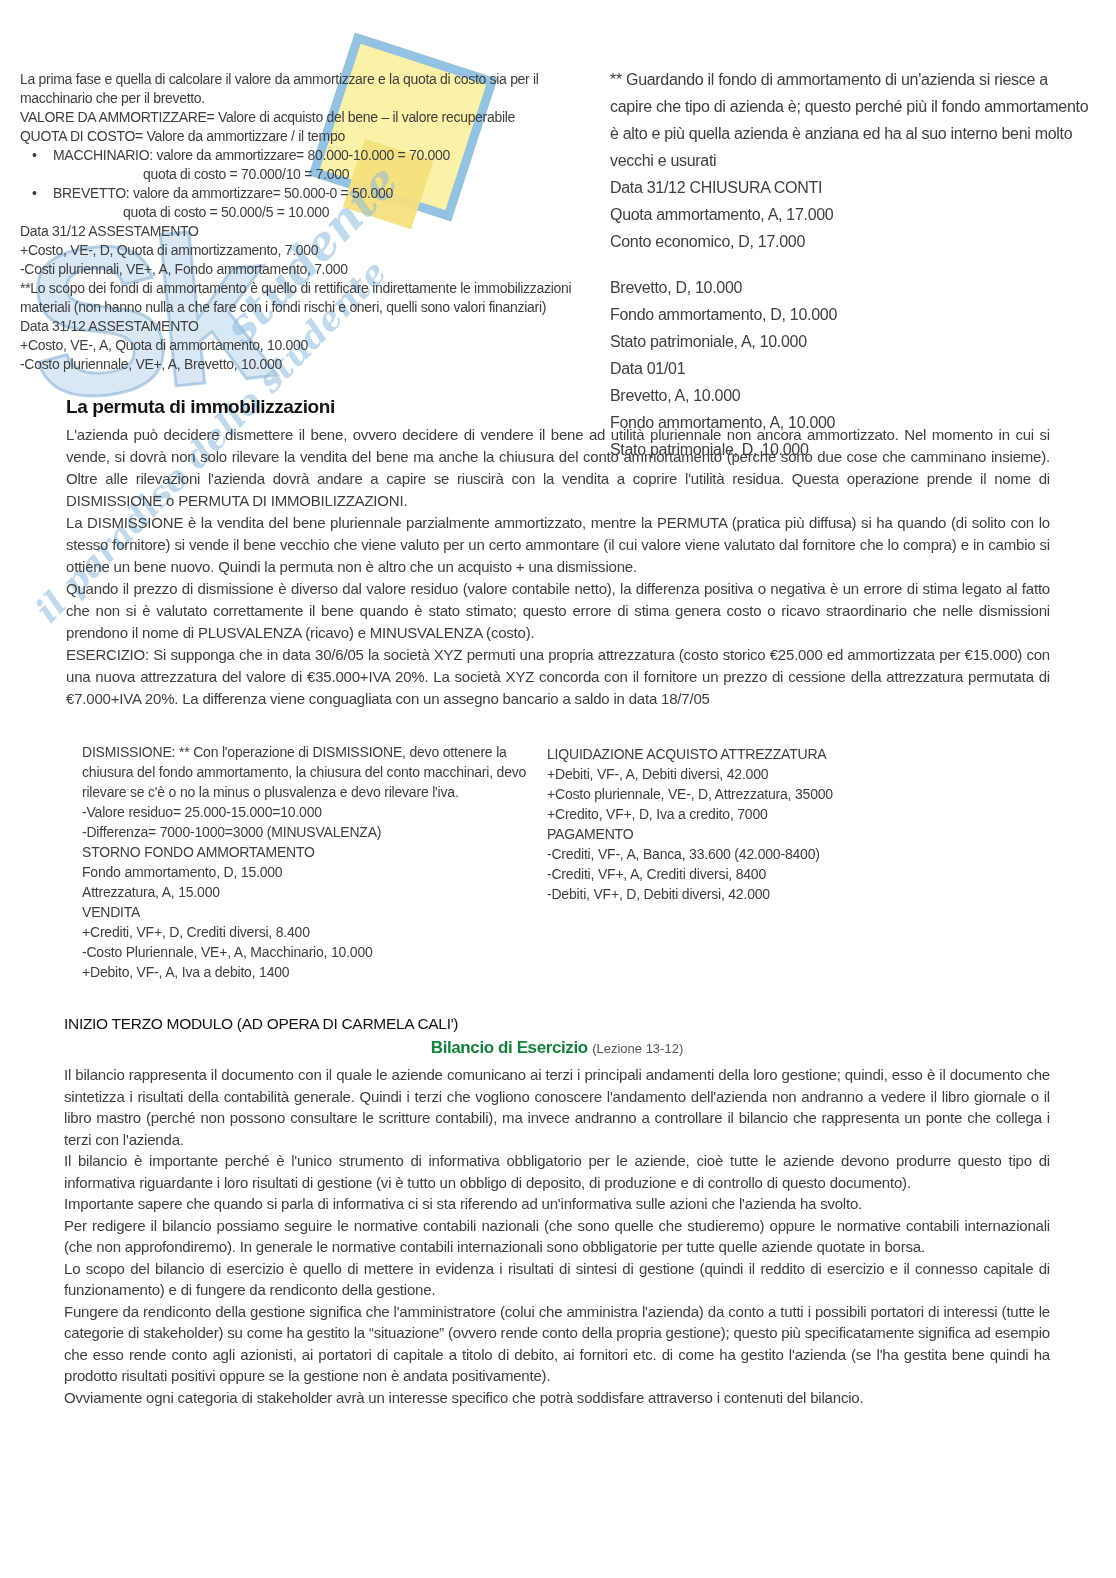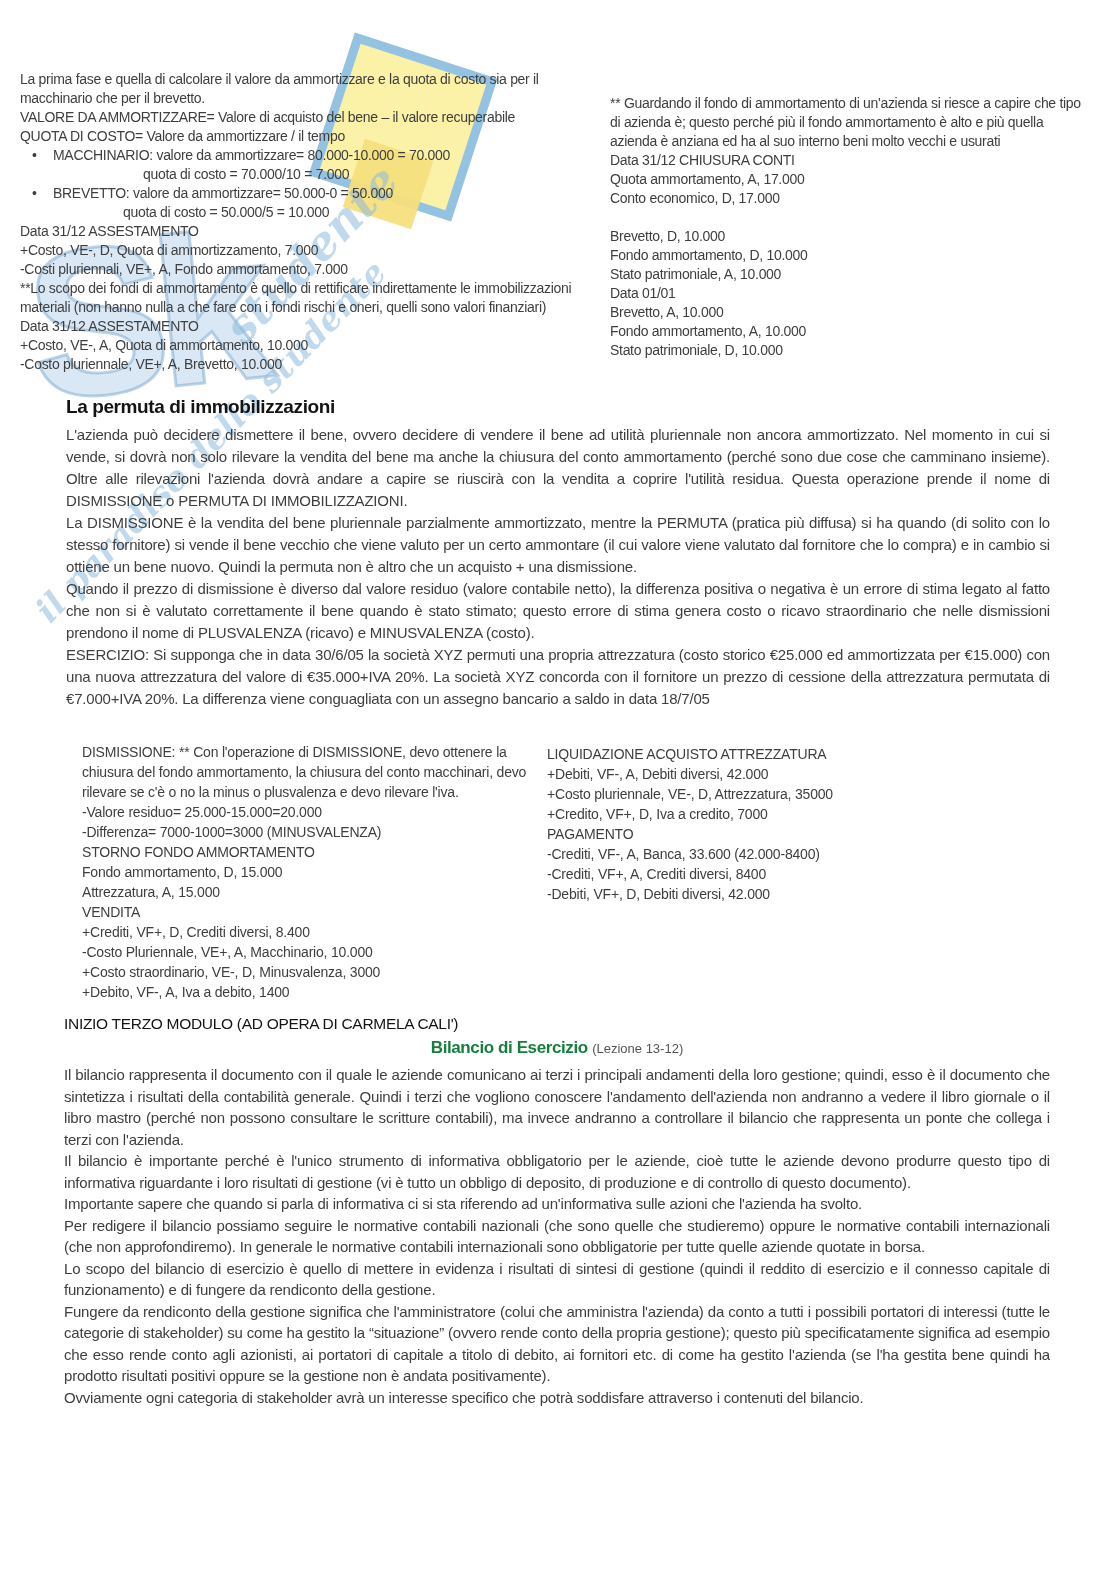--- a/index.html
+++ b/index.html
@@ -31,21 +31,21 @@
     position:absolute;
     font-family:"DejaVu Serif",serif;font-style:italic;font-weight:bold;
     color:rgba(140,185,220,0.55);
     transform-origin:left bottom;
   }
   .wm-s1{left:252px;top:300px;font-size:46px;transform:rotate(-46deg);}
   .wm-s2{left:56px;top:590px;font-size:34px;transform:rotate(-46deg);}
 
   
   .top-left{left:20px;top:70px;width:575px;font-size:14px;line-height:19px;letter-spacing:-0.3px;}
-  .top-right{left:610px;top:66px;width:482px;font-size:14px;line-height:19px;letter-spacing:-0.3px;margin-top:28px;}
+  .top-right{left:610px;top:66px;width:482px;font-size:16px;line-height:27px;letter-spacing:-0.3px;}
   .bullet-row{display:flex;}
   .bullet-dot{width:21px;padding-left:12px;flex:none;}
   .sub1{margin-left:123px;}
   .sub2{margin-left:103px;}
   .gap19{height:19px;}
 
   
   .permuta{left:66px;top:396px;width:984px;}
   .permuta h2{margin:0 0 6px 0;font-size:19px;line-height:22px;color:#141414;letter-spacing:-0.4px;}
   .permuta p{font-size:15px;line-height:22px;letter-spacing:-0.2px;text-align:justify;}
@@ -116,29 +116,28 @@
   <div class="layer permuta">
     <h2>La permuta di immobilizzazioni</h2>
     <p>L'azienda può decidere dismettere il bene, ovvero decidere di vendere il bene ad utilità pluriennale non ancora ammortizzato. Nel momento in cui si vende, si dovrà non solo rilevare la vendita del bene ma anche la chiusura del conto ammortamento (perché sono due cose che camminano insieme). Oltre alle rilevazioni l'azienda dovrà andare a capire se riuscirà con la vendita a coprire l'utilità residua. Questa operazione prende il nome di DISMISSIONE o PERMUTA DI IMMOBILIZZAZIONI.</p>
     <p>La DISMISSIONE è la vendita del bene pluriennale parzialmente ammortizzato, mentre la PERMUTA (pratica più diffusa) si ha quando (di solito con lo stesso fornitore) si vende il bene vecchio che viene valuto per un certo ammontare (il cui valore viene valutato dal fornitore che lo compra) e in cambio si ottiene un bene nuovo. Quindi la permuta non è altro che un acquisto + una dismissione.</p>
     <p>Quando il prezzo di dismissione è diverso dal valore residuo (valore contabile netto), la differenza positiva o negativa è un errore di stima legato al fatto che non si è valutato correttamente il bene quando è stato stimato; questo errore di stima genera costo o ricavo straordinario che nelle dismissioni prendono il nome di PLUSVALENZA (ricavo) e MINUSVALENZA (costo).</p>
     <p>ESERCIZIO: Si supponga che in data 30/6/05 la società XYZ permuti una propria attrezzatura (costo storico €25.000 ed ammortizzata per €15.000) con una nuova attrezzatura del valore di €35.000+IVA 20%. La società XYZ concorda con il fornitore un prezzo di cessione della attrezzatura permutata di €7.000+IVA 20%. La differenza viene conguagliata con un assegno bancario a saldo in data 18/7/05</p>
   </div>
 
   <div class="layer dismissione">
     <p>DISMISSIONE: ** Con l'operazione di DISMISSIONE, devo ottenere la chiusura del fondo ammortamento, la chiusura del conto macchinari, devo rilevare se c'è o no la minus o plusvalenza e devo rilevare l'iva.</p>
-    <p>-Valore residuo= 25.000-15.000=20.000</p>
+    <p>-Valore residuo= 25.000-15.000=10.000</p>
     <p>-Differenza= 7000-1000=3000 (MINUSVALENZA)</p>
     <p>STORNO FONDO AMMORTAMENTO</p>
     <p>Fondo ammortamento, D, 15.000</p>
     <p>Attrezzatura, A, 15.000</p>
     <p>VENDITA</p>
     <p>+Crediti, VF+, D, Crediti diversi, 8.400</p>
     <p>-Costo Pluriennale, VE+, A, Macchinario, 10.000</p>
-    <p>+Costo straordinario, VE-, D, Minusvalenza, 3000</p>
     <p>+Debito, VF-, A, Iva a debito, 1400</p>
   </div>
 
   <div class="layer liquidazione">
     <p>LIQUIDAZIONE ACQUISTO ATTREZZATURA</p>
     <p>+Debiti, VF-, A, Debiti diversi, 42.000</p>
     <p>+Costo pluriennale, VE-, D, Attrezzatura, 35000</p>
     <p>+Credito, VF+, D, Iva a credito, 7000</p>
     <p>PAGAMENTO</p>
     <p>-Crediti, VF-, A, Banca, 33.600 (42.000-8400)</p>

